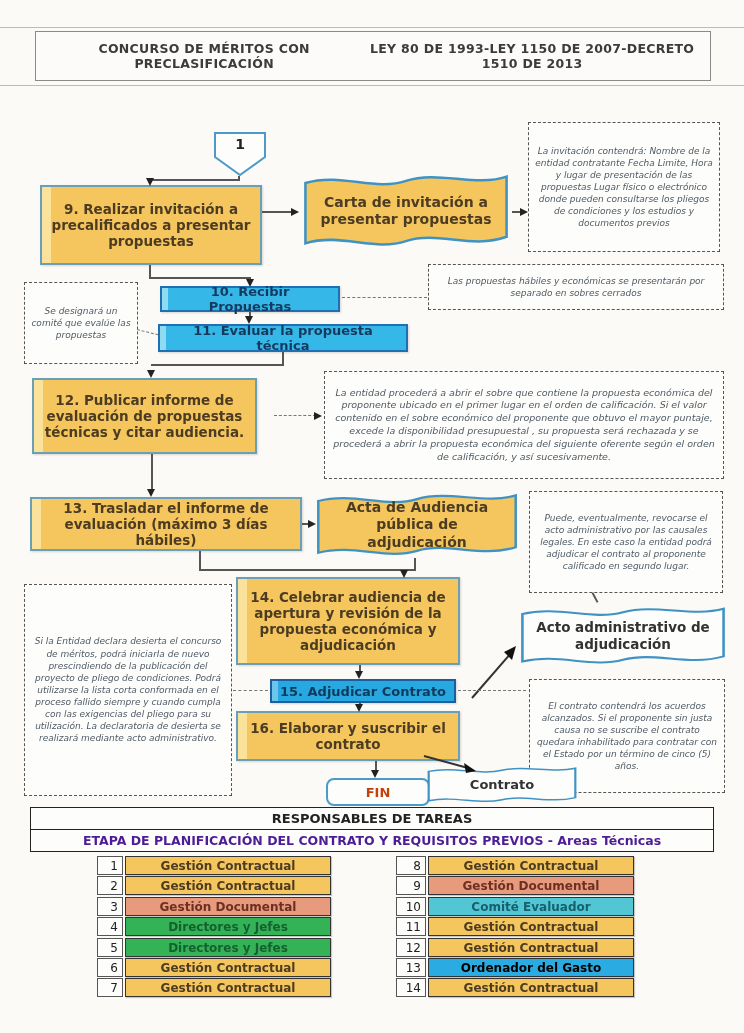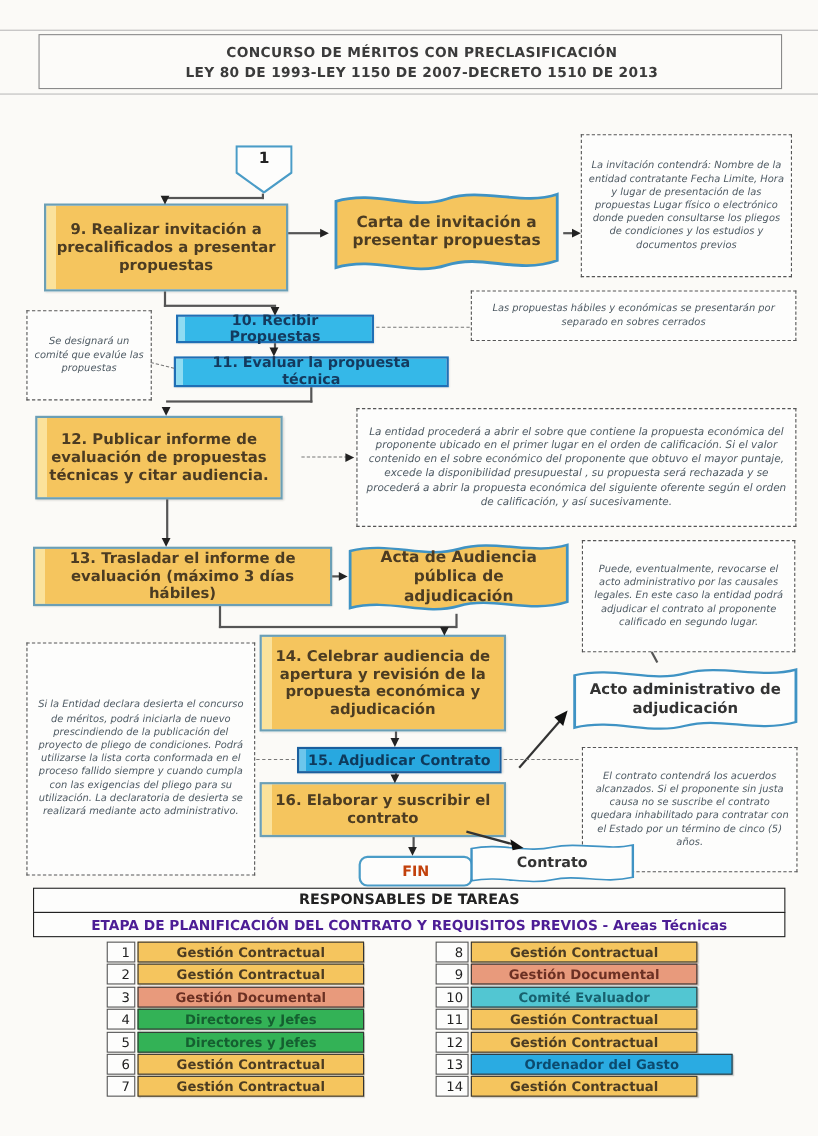--- a/index.html
+++ b/index.html
@@ -8,21 +8,21 @@
     background:#fbfaf7;
     font-family:"DejaVu Sans","Liberation Sans",sans-serif;
     color:#333;
   }
   .abs{position:absolute;box-sizing:border-box;}
   
   .rule{position:absolute;left:0;width:744px;height:1px;background:#bbb;}
   .title-box{
     left:35px;top:31px;width:676px;height:50px;
     border:1px solid #8a8a8a;background:#fcfbf9;
-    display:flex;flex-direction:column;align-items:center;justify-content:center;
+    display:flex;align-items:center;justify-content:center;
     gap:3px;text-align:center;padding-left:21px;
   }
   .title-box .t1{font-size:12.5px;font-weight:600;color:#3b3b3b;letter-spacing:.3px;}
   .title-box .t2{font-size:12.5px;font-weight:600;color:#3b3b3b;letter-spacing:.3px;}
   
   .step{
     border:2px solid #6b9fb5;
     display:flex;align-items:center;justify-content:center;text-align:center;
     font-weight:bold;color:#4c3c22;padding:4px 6px;
     box-shadow:1px 1px 2px rgba(0,0,0,.15);
@@ -244,15 +244,15 @@
 <div class="abs valcell" style="left: 428px; top: 856px; width: 206px; height: 19px; background-color: rgb(245, 197, 94); color: rgb(76, 60, 34);">Gestión Contractual</div>
 <div class="abs numcell" style="left:396px;top:876px;width:30px;height:19px;">9</div>
 <div class="abs valcell" style="left: 428px; top: 876px; width: 206px; height: 19px; background-color: rgb(232, 154, 124); color: rgb(107, 48, 35);">Gestión Documental</div>
 <div class="abs numcell" style="left:396px;top:897px;width:30px;height:19px;">10</div>
 <div class="abs valcell" style="left: 428px; top: 897px; width: 206px; height: 19px; background-color: rgb(82, 198, 210); color: rgb(23, 96, 110);">Comité Evaluador</div>
 <div class="abs numcell" style="left:396px;top:917px;width:30px;height:19px;">11</div>
 <div class="abs valcell" style="left: 428px; top: 917px; width: 206px; height: 19px; background-color: rgb(245, 197, 94); color: rgb(76, 60, 34);">Gestión Contractual</div>
 <div class="abs numcell" style="left:396px;top:938px;width:30px;height:19px;">12</div>
 <div class="abs valcell" style="left: 428px; top: 938px; width: 206px; height: 19px; background-color: rgb(245, 197, 94); color: rgb(76, 60, 34);">Gestión Contractual</div>
 <div class="abs numcell" style="left:396px;top:958px;width:30px;height:19px;">13</div>
-<div class="abs valcell" style="left: 428px; top: 958px; width: 238px; height: 19px; background-color: rgb(42, 171, 226); color: #0c4a6e;">Ordenador del Gasto</div>
+<div class="abs valcell" style="left: 428px; top: 958px; width: 206px; height: 19px; background-color: rgb(42, 171, 226); color: #000000;">Ordenador del Gasto</div>
 <div class="abs numcell" style="left:396px;top:978px;width:30px;height:19px;">14</div>
 <div class="abs valcell" style="left: 428px; top: 978px; width: 206px; height: 19px; background-color: rgb(245, 197, 94); color: rgb(76, 60, 34);">Gestión Contractual</div>
 
 </body></html>

